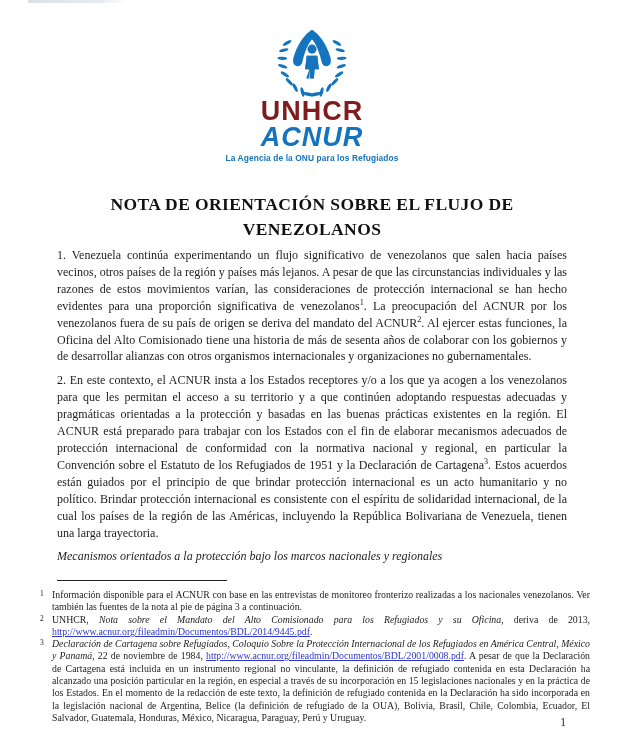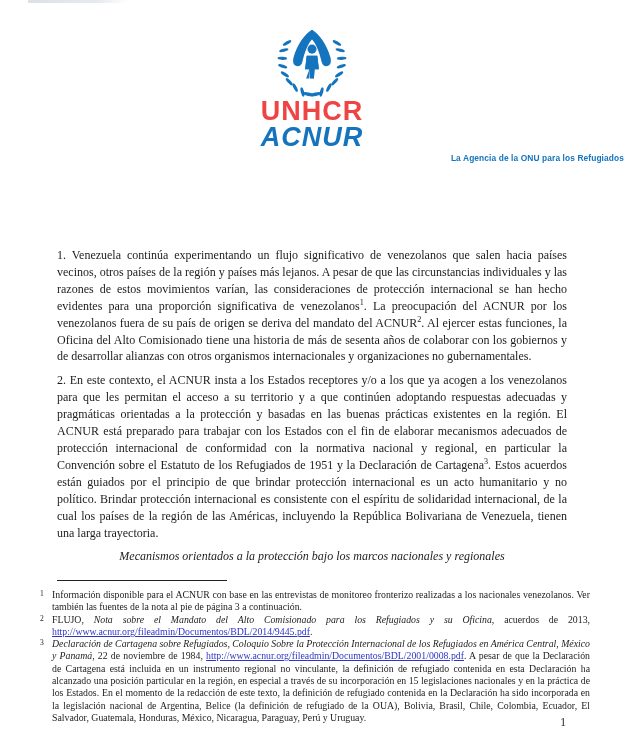--- a/index.html
+++ b/index.html
@@ -17,35 +17,35 @@
   }
   
   .logo-block{position:absolute;top:20px;left:0;width:624px;text-align:center;}
   .emblem{width:88px;height:78px;display:block;margin:0 auto;}
   .logo-acronym{
     font-family:"Liberation Sans", sans-serif;
     font-weight:800;line-height:26px;font-size:27px;letter-spacing:1px;
   }
   .logo-tagline{
     font-family:"Liberation Sans", sans-serif;
-    font-weight:700;font-size:8.4px;margin-top:3px;letter-spacing:0.1px;text-align:right;
+    font-weight:700;font-size:8.4px;margin-top:3px;letter-spacing:0.1px;
   }
   
   .doc-title{
     position:absolute;top:192px;left:0;width:624px;text-align:center;
     font-weight:700;font-size:17.5px;line-height:25px;letter-spacing:0.4px;
     color:#111;
   }
   
   .body-text{
     position:absolute;left:57px;top:247px;width:510px;
     font-size:12px;line-height:16.9px;text-align:justify;
   }
   .body-text p{margin:0 0 7px 0;}
-  .subheading{font-style:italic;margin:2px 0 7px 0 !important;text-align:center;}
+  .subheading{font-style:italic;margin:2px 0 7px 0 !important;text-align:left;}
   sup{font-size:68%;line-height:0;vertical-align:super;}
   
   .footnote-rule{
     position:absolute;left:57px;top:580px;width:170px;height:0;
     border-top:1.8px solid #222;
   }
   .footnotes{
     position:absolute;left:39px;top:589px;width:551px;
     font-size:9.8px;line-height:12.3px;text-align:justify;
   }
@@ -95,41 +95,45 @@
         <ellipse cx="65" cy="100" rx="7.5" ry="2.4" transform="rotate(-12 65 100)"></ellipse>
 
         <path d="M60 12 C51 17 39.5 32 34.8 50 C33.3 56 34.8 60.6 38.8 61.6 C42.8 62.6 45.9 60.1 46.9 55.6 C49.8 42.5 54.6 30.5 61.5 23.2 C63.2 21.2 62.8 15.8 60 12 Z"></path>
         <path d="M60 12 C69 17 80.5 32 85.2 50 C86.7 56 85.2 60.6 81.2 61.6 C77.2 62.6 74.1 60.1 73.1 55.6 C70.2 42.5 65.4 30.5 58.5 23.2 C56.8 21.2 57.2 15.8 60 12 Z"></path>
 
         <circle cx="60" cy="38.5" r="6.2"></circle>
         <path d="M52.8 47.5 L67.2 47.5 L69.4 66 L63.6 66 L62.6 78.5 L58 78.5 L57.4 68 L56.9 68 L56.4 78.5 L57.4 78.5 L56.4 78.5 L52 78.5 L52 78.5 L56.4 66 L50.6 66 Z" fill-rule="evenodd"></path>
         <path d="M52.8 47.5 L67.2 47.5 L69.4 66 L63.4 66 L62.5 78.5 L61 78.5 L60 69 L59 78.5 L57.5 78.5 L56.6 66 L50.6 66 Z"></path>
       </g>
     </svg>
-    <div class="logo-acronym" style="color:#ef4444;">UNHCR</div>
+    <div class="logo-acronym" style="color:#7f1d1d;">UNHCR</div>
     <div class="logo-acronym" style="color:#1474bd;font-style:italic;">ACNUR</div>
     <div class="logo-tagline" style="color:#1474bd;">La Agencia de la ONU para los Refugiados</div>
   </div>
 
+  <div class="doc-title">
+    <div>NOTA DE ORIENTACIÓN SOBRE EL FLUJO DE</div>
+    <div>VENEZOLANOS</div>
+  </div>
 
   <div class="body-text">
     <p><span>1. Venezuela continúa experimentando un flujo significativo de venezolanos que salen hacia países vecinos, otros países de la región y países más lejanos. A pesar de que las circunstancias individuales y las razones de estos movimientos varían, las consideraciones de protección internacional se han hecho evidentes para una proporción significativa de venezolanos</span><sup>1</sup><span>. La preocupación del ACNUR por los venezolanos fuera de su país de origen se deriva del mandato del ACNUR</span><sup>2</sup><span>. Al ejercer estas funciones, la Oficina del Alto Comisionado tiene una historia de más de sesenta años de colaborar con los gobiernos y de desarrollar alianzas con otros organismos internacionales y organizaciones no gubernamentales.</span></p>
     <p><span>2. En este contexto, el ACNUR insta a los Estados receptores y/o a los que ya acogen a los venezolanos para que les permitan el acceso a su territorio y a que continúen adoptando respuestas adecuadas y pragmáticas orientadas a la protección y basadas en las buenas prácticas existentes en la región. El ACNUR está preparado para trabajar con los Estados con el fin de elaborar mecanismos adecuados de protección internacional de conformidad con la normativa nacional y regional, en particular la Convención sobre el Estatuto de los Refugiados de 1951 y la Declaración de Cartagena</span><sup>3</sup><span>. Estos acuerdos están guiados por el principio de que brindar protección internacional es un acto humanitario y no político. Brindar protección internacional es consistente con el espíritu de solidaridad internacional, de la cual los países de la región de las Américas, incluyendo la República Bolivariana de Venezuela, tienen una larga trayectoria.</span></p>
     <p class="subheading">Mecanismos orientados a la protección bajo los marcos nacionales y regionales</p>
   </div>
 
   <div class="footnote-rule"></div>
   <div class="footnotes">
     <div class="footnote">
       <span class="fn-num">1</span>
       <span><span>Información disponible para el ACNUR con base en las entrevistas de monitoreo fronterizo realizadas a los nacionales venezolanos. Ver también las fuentes de la nota al pie de página 3 a continuación.</span></span>
     </div>
     <div class="footnote">
       <span class="fn-num">2</span>
-      <span><span>FLUJO, </span><i>Nota sobre el Mandato del Alto Comisionado para los Refugiados y su Oficina</i><span>, acuerdos de 2013, </span><span class="link">http://www.acnur.org/fileadmin/Documentos/BDL/2014/9445.pdf</span><span>.</span></span>
+      <span><span>UNHCR, </span><i>Nota sobre el Mandato del Alto Comisionado para los Refugiados y su Oficina</i><span>, deriva de 2013, </span><span class="link">http://www.acnur.org/fileadmin/Documentos/BDL/2014/9445.pdf</span><span>.</span></span>
     </div>
     <div class="footnote">
       <span class="fn-num">3</span>
       <span><i>Declaración de Cartagena sobre Refugiados, Coloquio Sobre la Protección Internacional de los Refugiados en América Central, México y Panamá</i><span>, 22 de noviembre de 1984, </span><span class="link">http://www.acnur.org/fileadmin/Documentos/BDL/2001/0008.pdf</span><span>. A pesar de que la Declaración de Cartagena está incluida en un instrumento regional no vinculante, la definición de refugiado contenida en esta Declaración ha alcanzado una posición particular en la región, en especial a través de su incorporación en 15 legislaciones nacionales y en la práctica de los Estados. En el momento de la redacción de este texto, la definición de refugiado contenida en la Declaración ha sido incorporada en la legislación nacional de Argentina, Belice (la definición de refugiado de la OUA), Bolivia, Brasil, Chile, Colombia, Ecuador, El Salvador, Guatemala, Honduras, México, Nicaragua, Paraguay, Perú y Uruguay.</span></span>
     </div>
   </div>
 
   <div class="page-number">1</div>
 
 </div>

